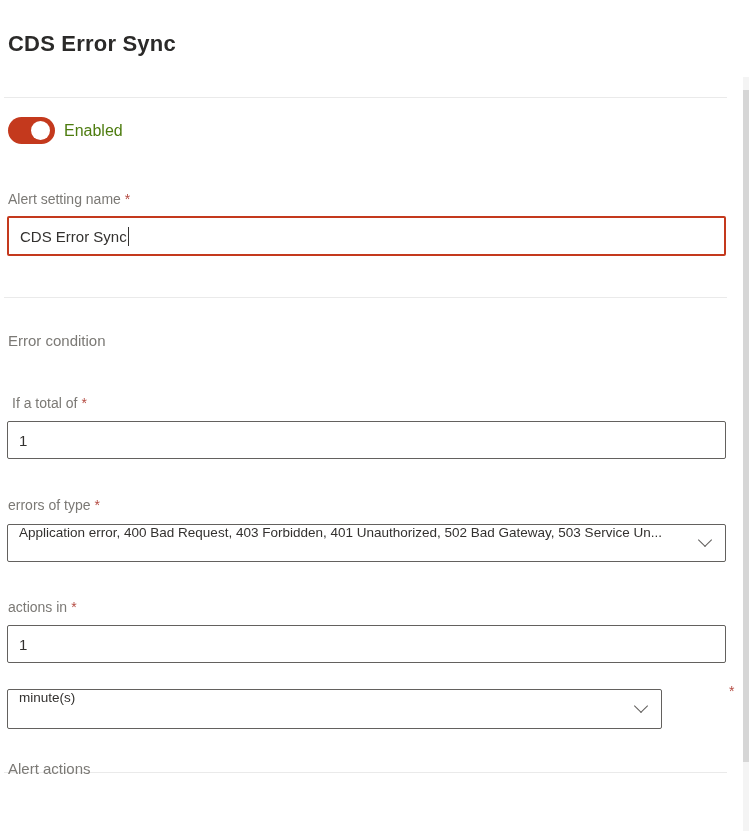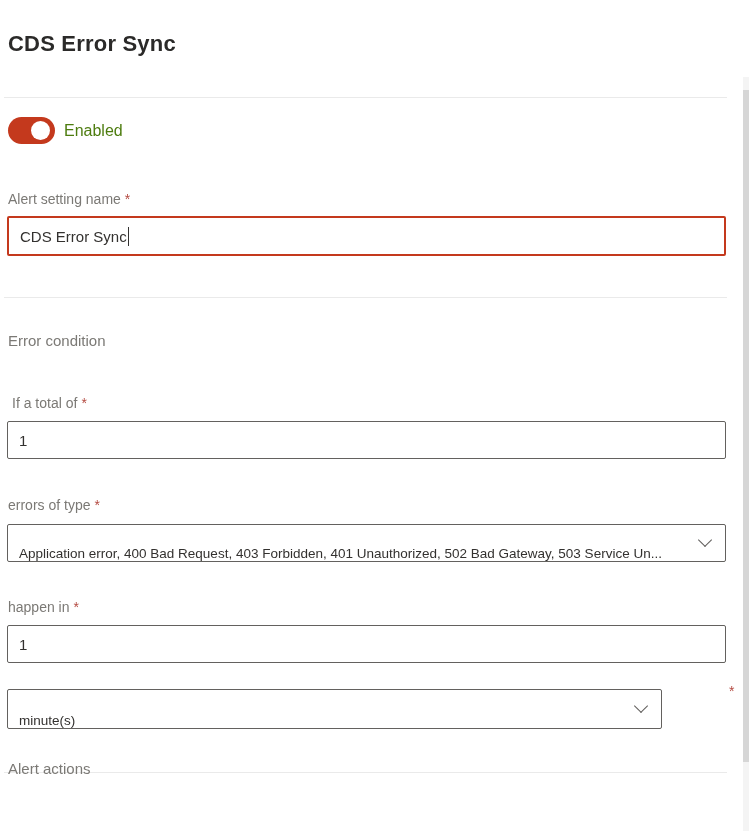--- a/index.html
+++ b/index.html
@@ -70,21 +70,21 @@
     background: #323130;
     margin-left: 1px;
     vertical-align: middle;
   }
 
   .dropdown {
     left: 7px; width: 719px; height: 38px;
     border: 1px solid #63615e;
     border-radius: 2px;
     background: #ffffff;
-    display: flex; align-items: flex-end;
+    display: flex; align-items: flex-start;
     padding: 0 34px 0 11px;
     font-size: 13.5px; color: #33312f;
     cursor: pointer;
     position: absolute;
   }
   .dropdown .dd-text {
     white-space: nowrap; overflow: hidden;
     flex: 1;
   }
   .chevron {
@@ -170,21 +170,21 @@
 
 <div class="abs field-label" id="label-errors">
   <span>errors of type</span><span class="req">*</span>
 </div>
 <div class="dropdown" id="dd-errors">
   <span class="dd-text">Application error, 400 Bad Request, 403 Forbidden, 401 Unauthorized, 502 Bad Gateway, 503 Service Un...</span>
   <span class="chevron"></span>
 </div>
 
 <div class="abs field-label" id="label-happen">
-  <span>happen in</span><span class="req">*</span>
+  <span>actions in</span><span class="req">*</span>
 </div>
 <div class="abs textbox" id="input-happen">
   <span>1</span>
 </div>
 
 <div class="dropdown" id="dd-unit">
   <span class="dd-text">minute(s)</span>
   <span class="chevron"></span>
 </div>
 <div class="abs asterisk-outside">*</div>

